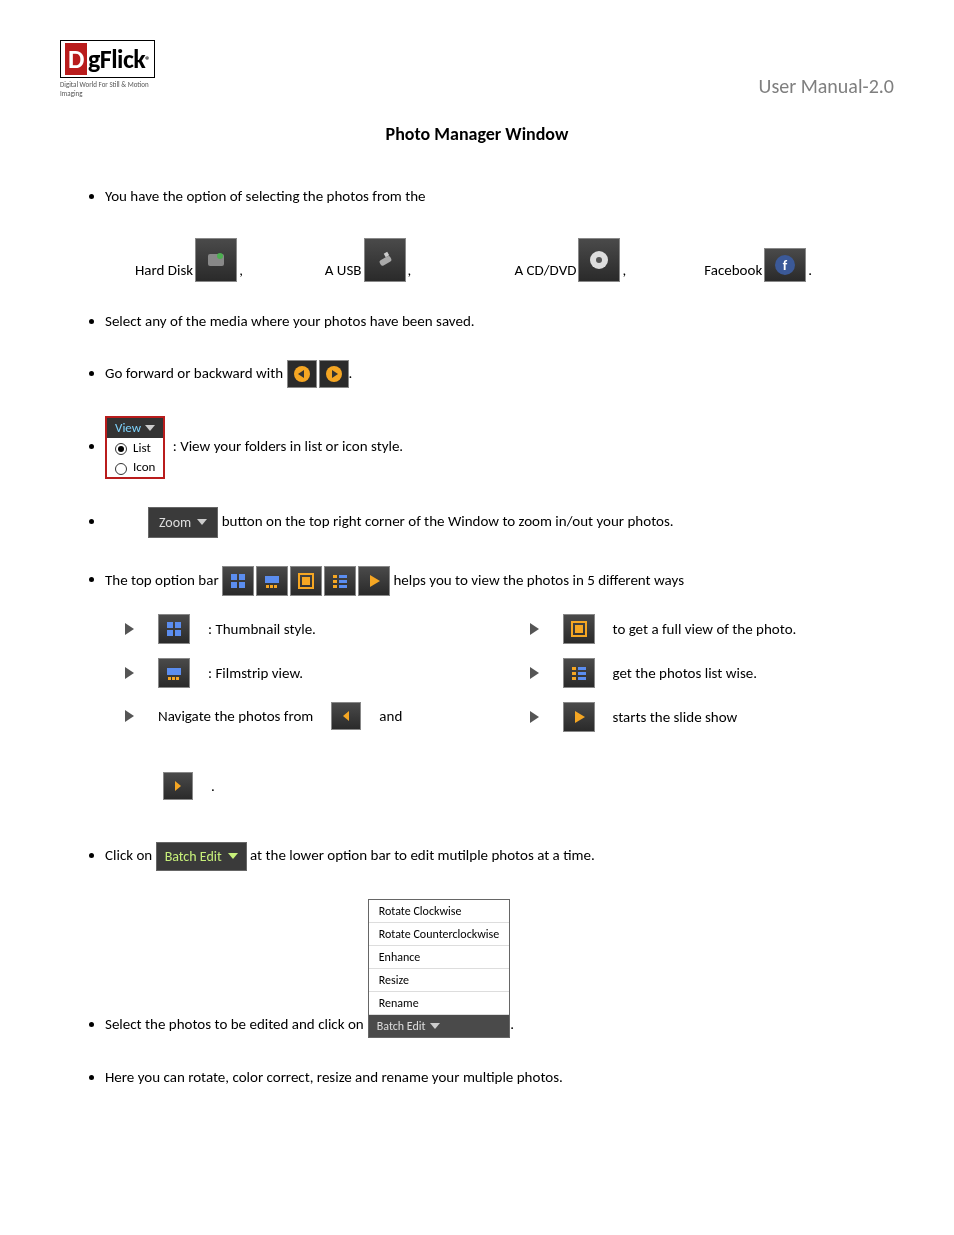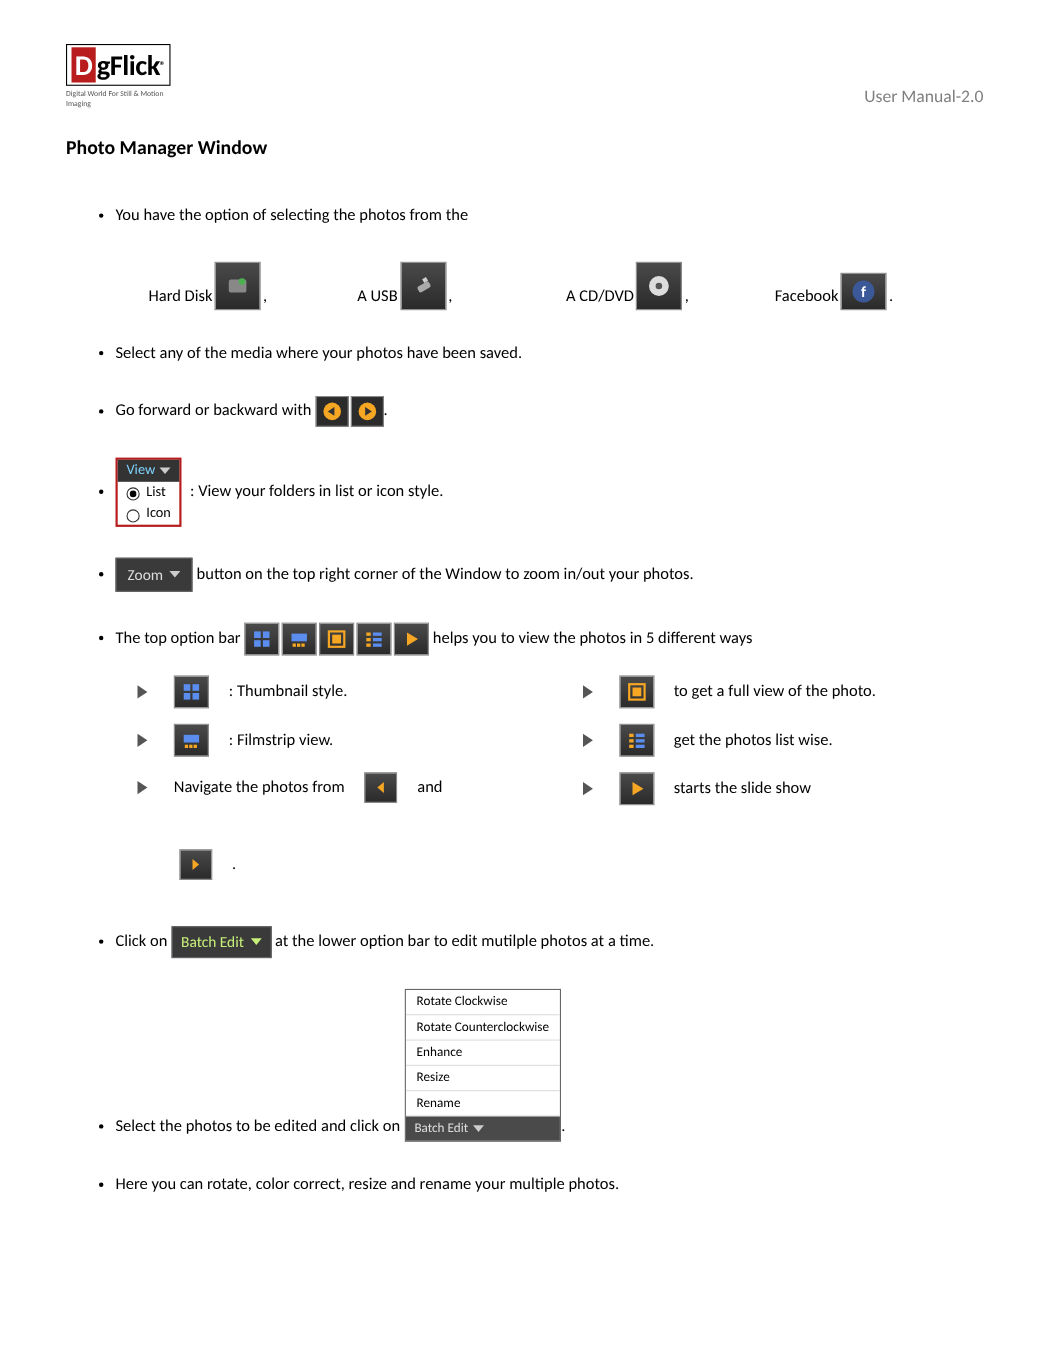--- a/index.html
+++ b/index.html
@@ -35,24 +35,24 @@
     padding: 0 3px;
     margin-right: 1px;
   }
   .logo-tag {
     font-size: 7px;
     color: #555;
     margin-top: 2px;
   }
   .manual-title {
     color: #7f7f7f;
-    font-size: 16px;
+    font-size: 20px;
   }
   h1.title {
-    text-align: left;
+    text-align: center;
     font-size: 18px;
     font-weight: bold;
     margin: 10px 0 40px 0;
   }
   ul.main {
     list-style: disc;
     padding-left: 45px;
     margin: 0;
   }
   ul.main > li {
@@ -101,21 +101,21 @@
   }
   .view-widget .vrow {
     padding:2px 8px; display:flex; align-items:flex-end; gap:6px;
   }
   .radio { width:10px; height:10px; border:1px solid #333; border-radius:50%; display:inline-block; position:relative; }
   .radio.sel::after { content:""; position:absolute; inset:2px; background:#000; border-radius:50%; }
 
   .zoom-btn {
     display:inline-flex; align-items:center; gap:6px;
     background:#3a3a3a; color:#ddd; padding:4px 10px; border:1px solid #666;
-    vertical-align:middle; font-size:14px;
+    vertical-align:middle; font-size:14px;margin-left:43px;
   }
   .tri-down { width:0;height:0;border-left:5px solid transparent;border-right:5px solid transparent;border-top:6px solid #ccc; }
 
   .option-bar { display:inline-flex; gap:2px; vertical-align:middle; }
 
   .subgrid {
     display:grid;
     grid-template-columns: 1fr 1fr;
     column-gap: 40px;
     margin-top: 18px;

